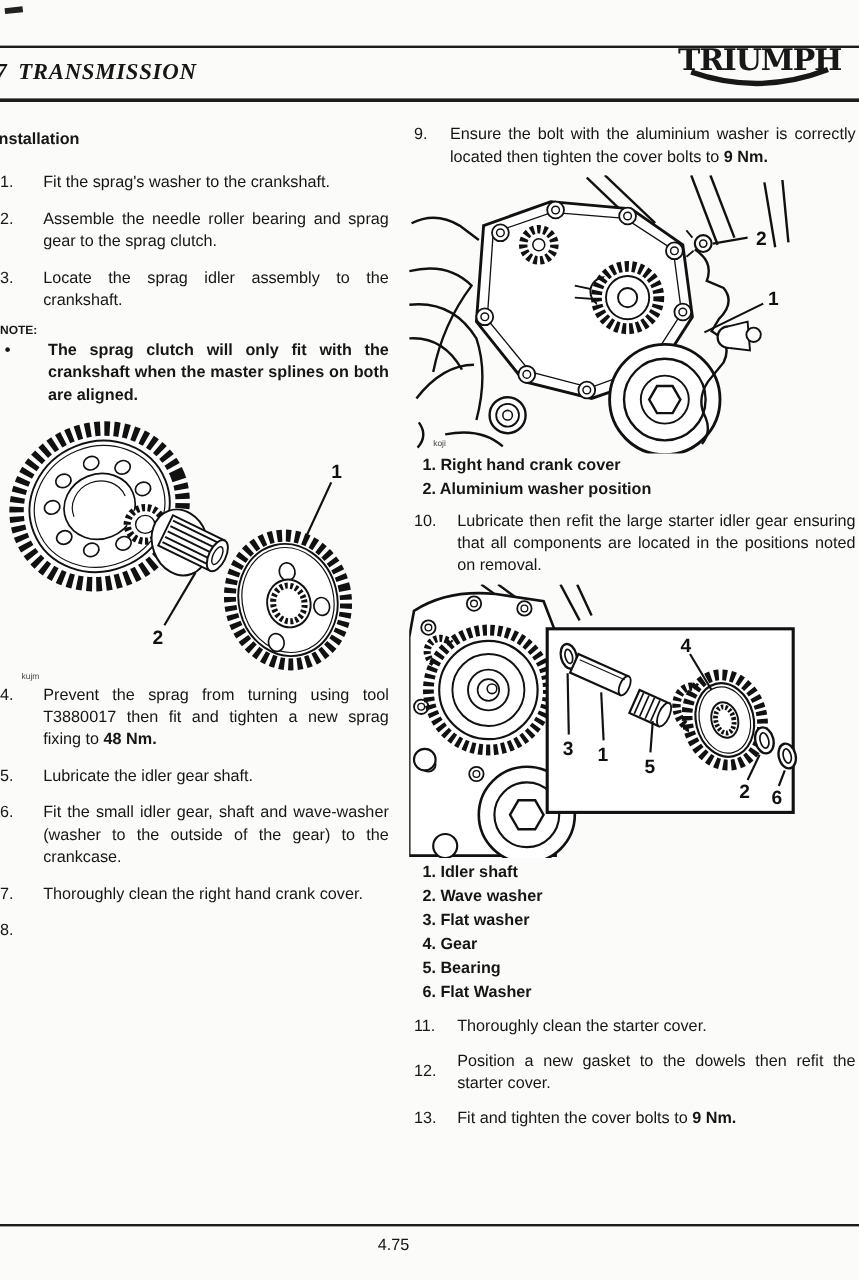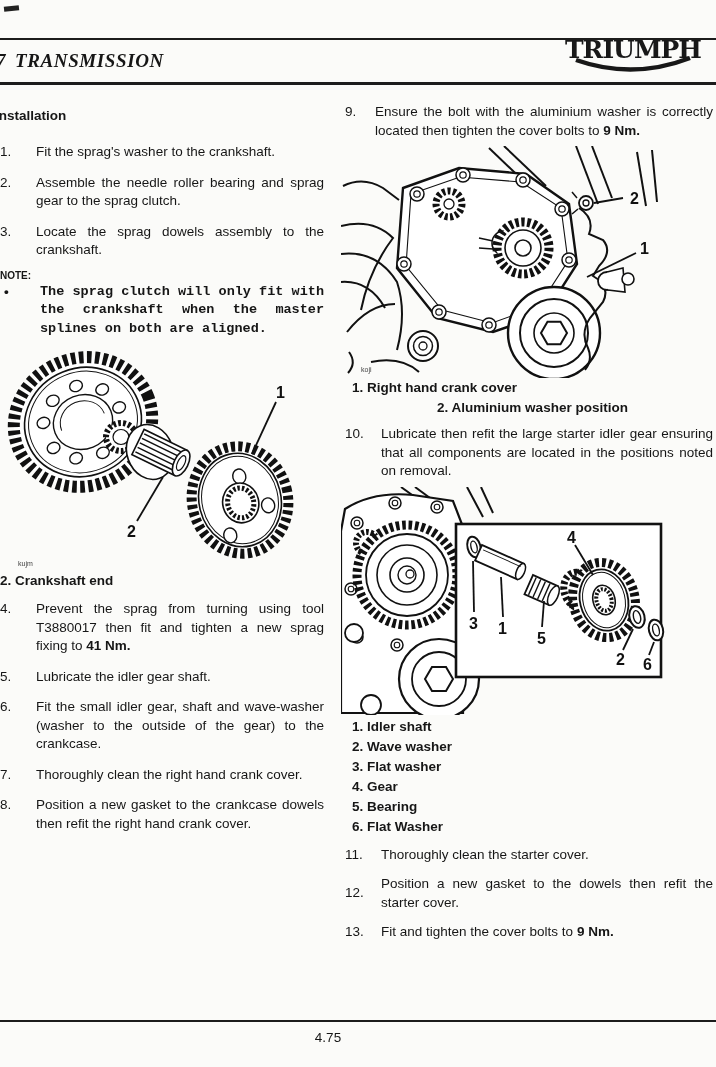--- a/index.html
+++ b/index.html
@@ -25,21 +25,21 @@
   .col-left  { left:0;  top:108px; width:324px; }
   .col-right { left:345px; top:103px; width:368px; }
 
   .heading { font-weight:bold; margin:0 0 0 -5px; padding:0; font-size:13.5px; }
   .note-label { font-weight:bold; margin-top:10px; font-size:10px; }
 
   .step { display:flex; margin-bottom:12px; }
   .step-num { flex:0 0 36px; line-height:18.5px; }
   .step-text { flex:1; line-height:18.5px; text-align:justify; }
   .note-row .step-num { padding-left:4px; font-weight:bold; }
-  .note-row .step-text { font-weight:bold;font-family:Liberation Mono, monospace; }
+  .note-row .step-text { font-weight:bold; }
 
   .cap { font-weight:bold; line-height:22px; }
   .cap-right { line-height:20px; padding-left:7px; }
 
   figure { margin:0; padding:0; }
   .fig1 { margin:2px 0 0 0; }
   .fig2 { margin:-2px 0 0 -4px; }
   .fig3 { margin:6px 0 2px -4px; }
   svg text.lbl { font-family:"Liberation Sans", sans-serif; font-weight:bold; font-size:16px; fill:#111; }
   svg text.wm { font-family:"Liberation Sans", sans-serif; font-size:7px; fill:#444; }
@@ -72,21 +72,21 @@
     <div class="step">
       <span class="step-num">1.</span>
       <div class="step-text"><span>Fit the sprag's washer to the crankshaft.</span><b></b></div>
     </div>
     <div class="step">
       <span class="step-num">2.</span>
       <div class="step-text"><span>Assemble the needle roller bearing and sprag gear to the sprag clutch.</span><b></b></div>
     </div>
     <div class="step" style="margin-bottom:10px;">
       <span class="step-num">3.</span>
-      <div class="step-text"><span>Locate the sprag dowels assembly to the crankshaft.</span><b></b></div>
+      <div class="step-text"><span>Locate the sprag idler assembly to the crankshaft.</span><b></b></div>
     </div>
 
     <div class="note-label">NOTE:</div>
     <div class="step note-row" style="margin:2px 0 0 0;">
       <span class="step-num">•</span>
       <div class="step-text">The sprag clutch will only fit with the crankshaft when the master splines on both are aligned.</div>
     </div>
 
     <figure class="fig1">
       <svg width="324" height="230" viewBox="0 0 324 230">
@@ -136,41 +136,39 @@
         </g>
 
         <line x1="276" y1="62" x2="252" y2="114" stroke="#111" stroke-width="1.8"></line>
         <text class="lbl" x="276" y="58">1</text>
         <line x1="137" y1="181" x2="163" y2="137" stroke="#111" stroke-width="1.8"></line>
         <text class="lbl" x="127" y="197">2</text>
         <text class="wm" x="18" y="226">kujm</text>
       </svg>
     </figure>
 
-    <div class="cap" style="margin-bottom:8px;">2. Crankshaft end</div>
 
     <div class="step">
       <span class="step-num">4.</span>
-      <div class="step-text"><span>Prevent the sprag from turning using tool T3880017 then fit and tighten a new sprag fixing to </span><b>41 Nm.</b></div>
+      <div class="step-text"><span>Prevent the sprag from turning using tool T3880017 then fit and tighten a new sprag fixing to </span><b>48 Nm.</b></div>
     </div>
     <div class="step">
       <span class="step-num">5.</span>
       <div class="step-text"><span>Lubricate the idler gear shaft.</span><b></b></div>
     </div>
     <div class="step">
       <span class="step-num">6.</span>
       <div class="step-text"><span>Fit the small idler gear, shaft and wave-washer (washer to the outside of the gear) to the crankcase.</span><b></b></div>
     </div>
     <div class="step">
       <span class="step-num">7.</span>
       <div class="step-text"><span>Thoroughly clean the right hand crank cover.</span><b></b></div>
     </div>
     <div class="step">
       <span class="step-num">8.</span>
-      <div class="step-text"><span>Position a new gasket to the crankcase dowels then refit the right hand crank cover.</span><b></b></div>
     </div>
   </div>
 
   <div class="col col-right">
     <div class="step" style="margin-bottom:8px;">
       <span class="step-num" style="flex-basis:30px;">9.</span>
       <div class="step-text"><span>Ensure the bolt with the aluminium washer is correctly located then tighten the cover bolts to </span><b>9 Nm.</b></div>
     </div>
 
     <figure class="fig2">
@@ -256,21 +254,21 @@
         <line x1="282" y1="52" x2="253" y2="57" stroke="#111" stroke-width="1.8"></line>
         <text class="lbl" x="289" y="58">2</text>
         <line x1="295" y1="107" x2="246" y2="131" stroke="#111" stroke-width="1.8"></line>
         <text class="lbl" x="299" y="108">1</text>
         <path d="M8,206 Q16,217 7,227" fill="none" stroke="#111" stroke-width="2"></path>
         <text class="wm" x="20" y="226">koji</text>
       </svg>
     </figure>
 
     <div class="cap cap-right">1. Right hand crank cover</div>
-    <div class="cap cap-right" style="margin-bottom:7px;text-align:center;">2. Aluminium washer position</div>
+    <div class="cap cap-right" style="margin-bottom:7px;">2. Aluminium washer position</div>
 
     <div class="step" style="margin-bottom:0;">
       <span class="step-num">10.</span>
       <div class="step-text"><span>Lubricate then refit the large starter idler gear ensuring that all components are located in the positions noted on removal.</span><b></b></div>
     </div>
 
     <figure class="fig3">
       <svg width="368" height="228" viewBox="0 0 368 228">
 
         <g stroke="#111" stroke-width="2" fill="none">

